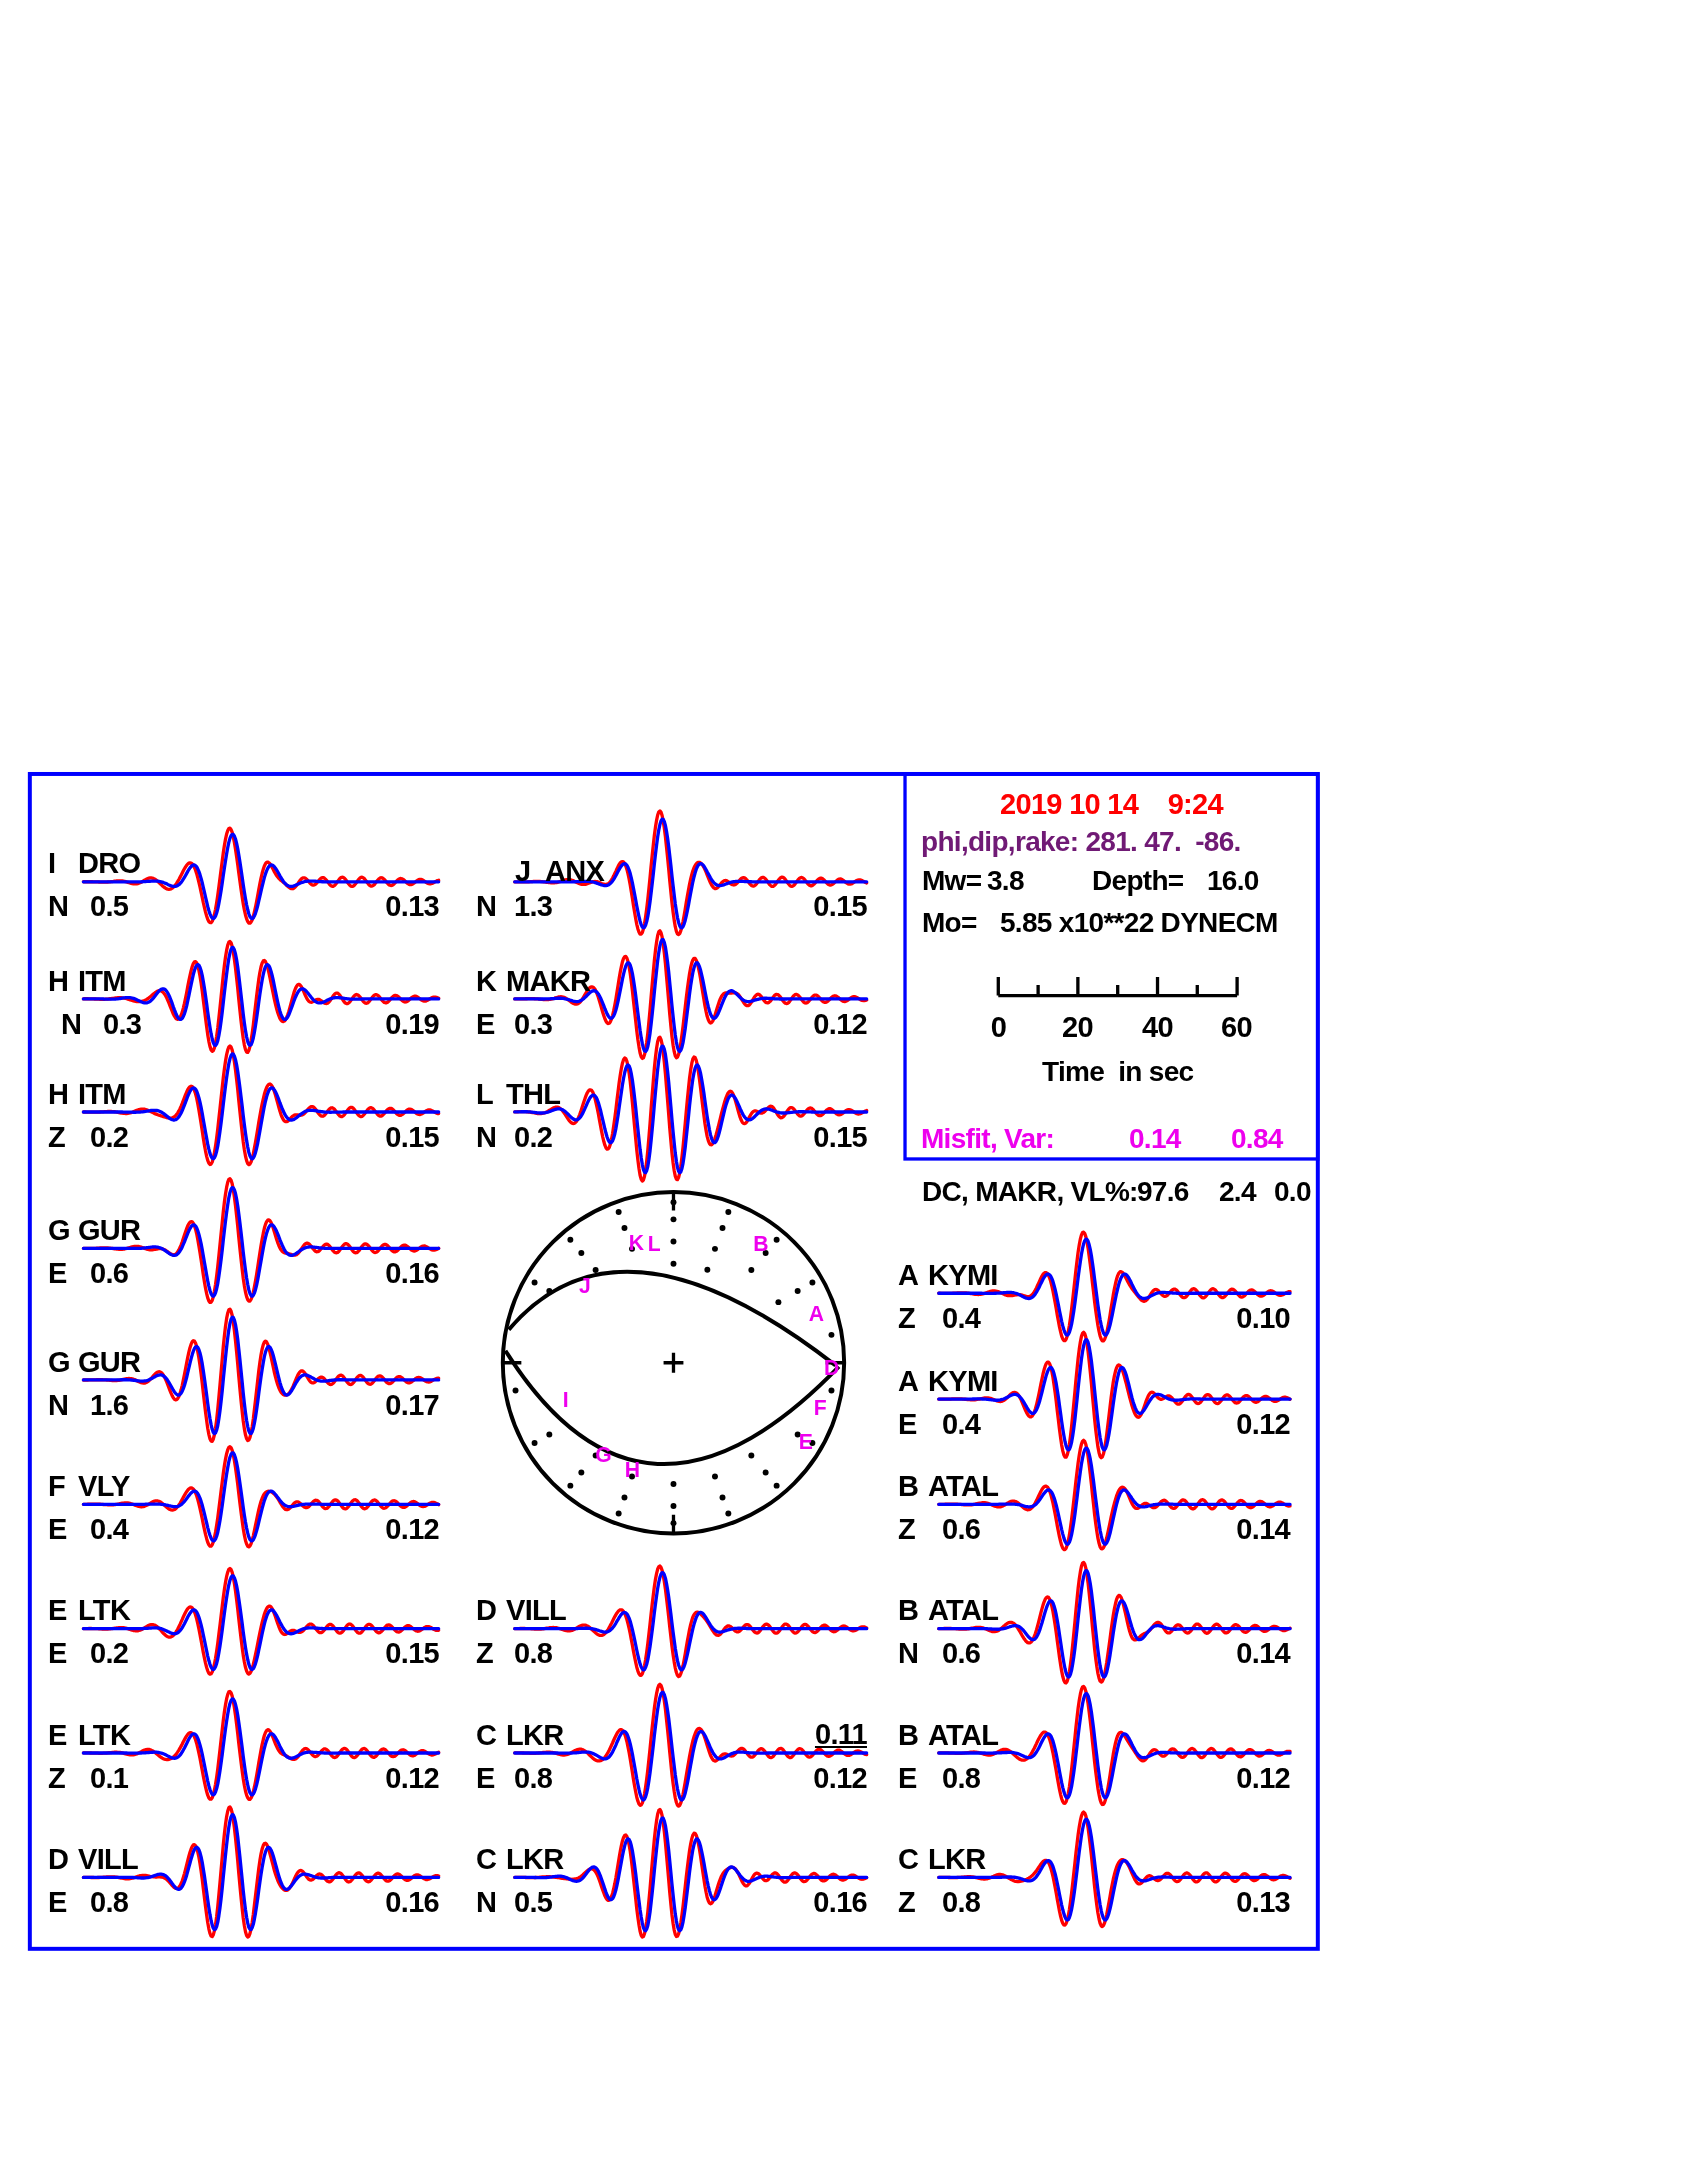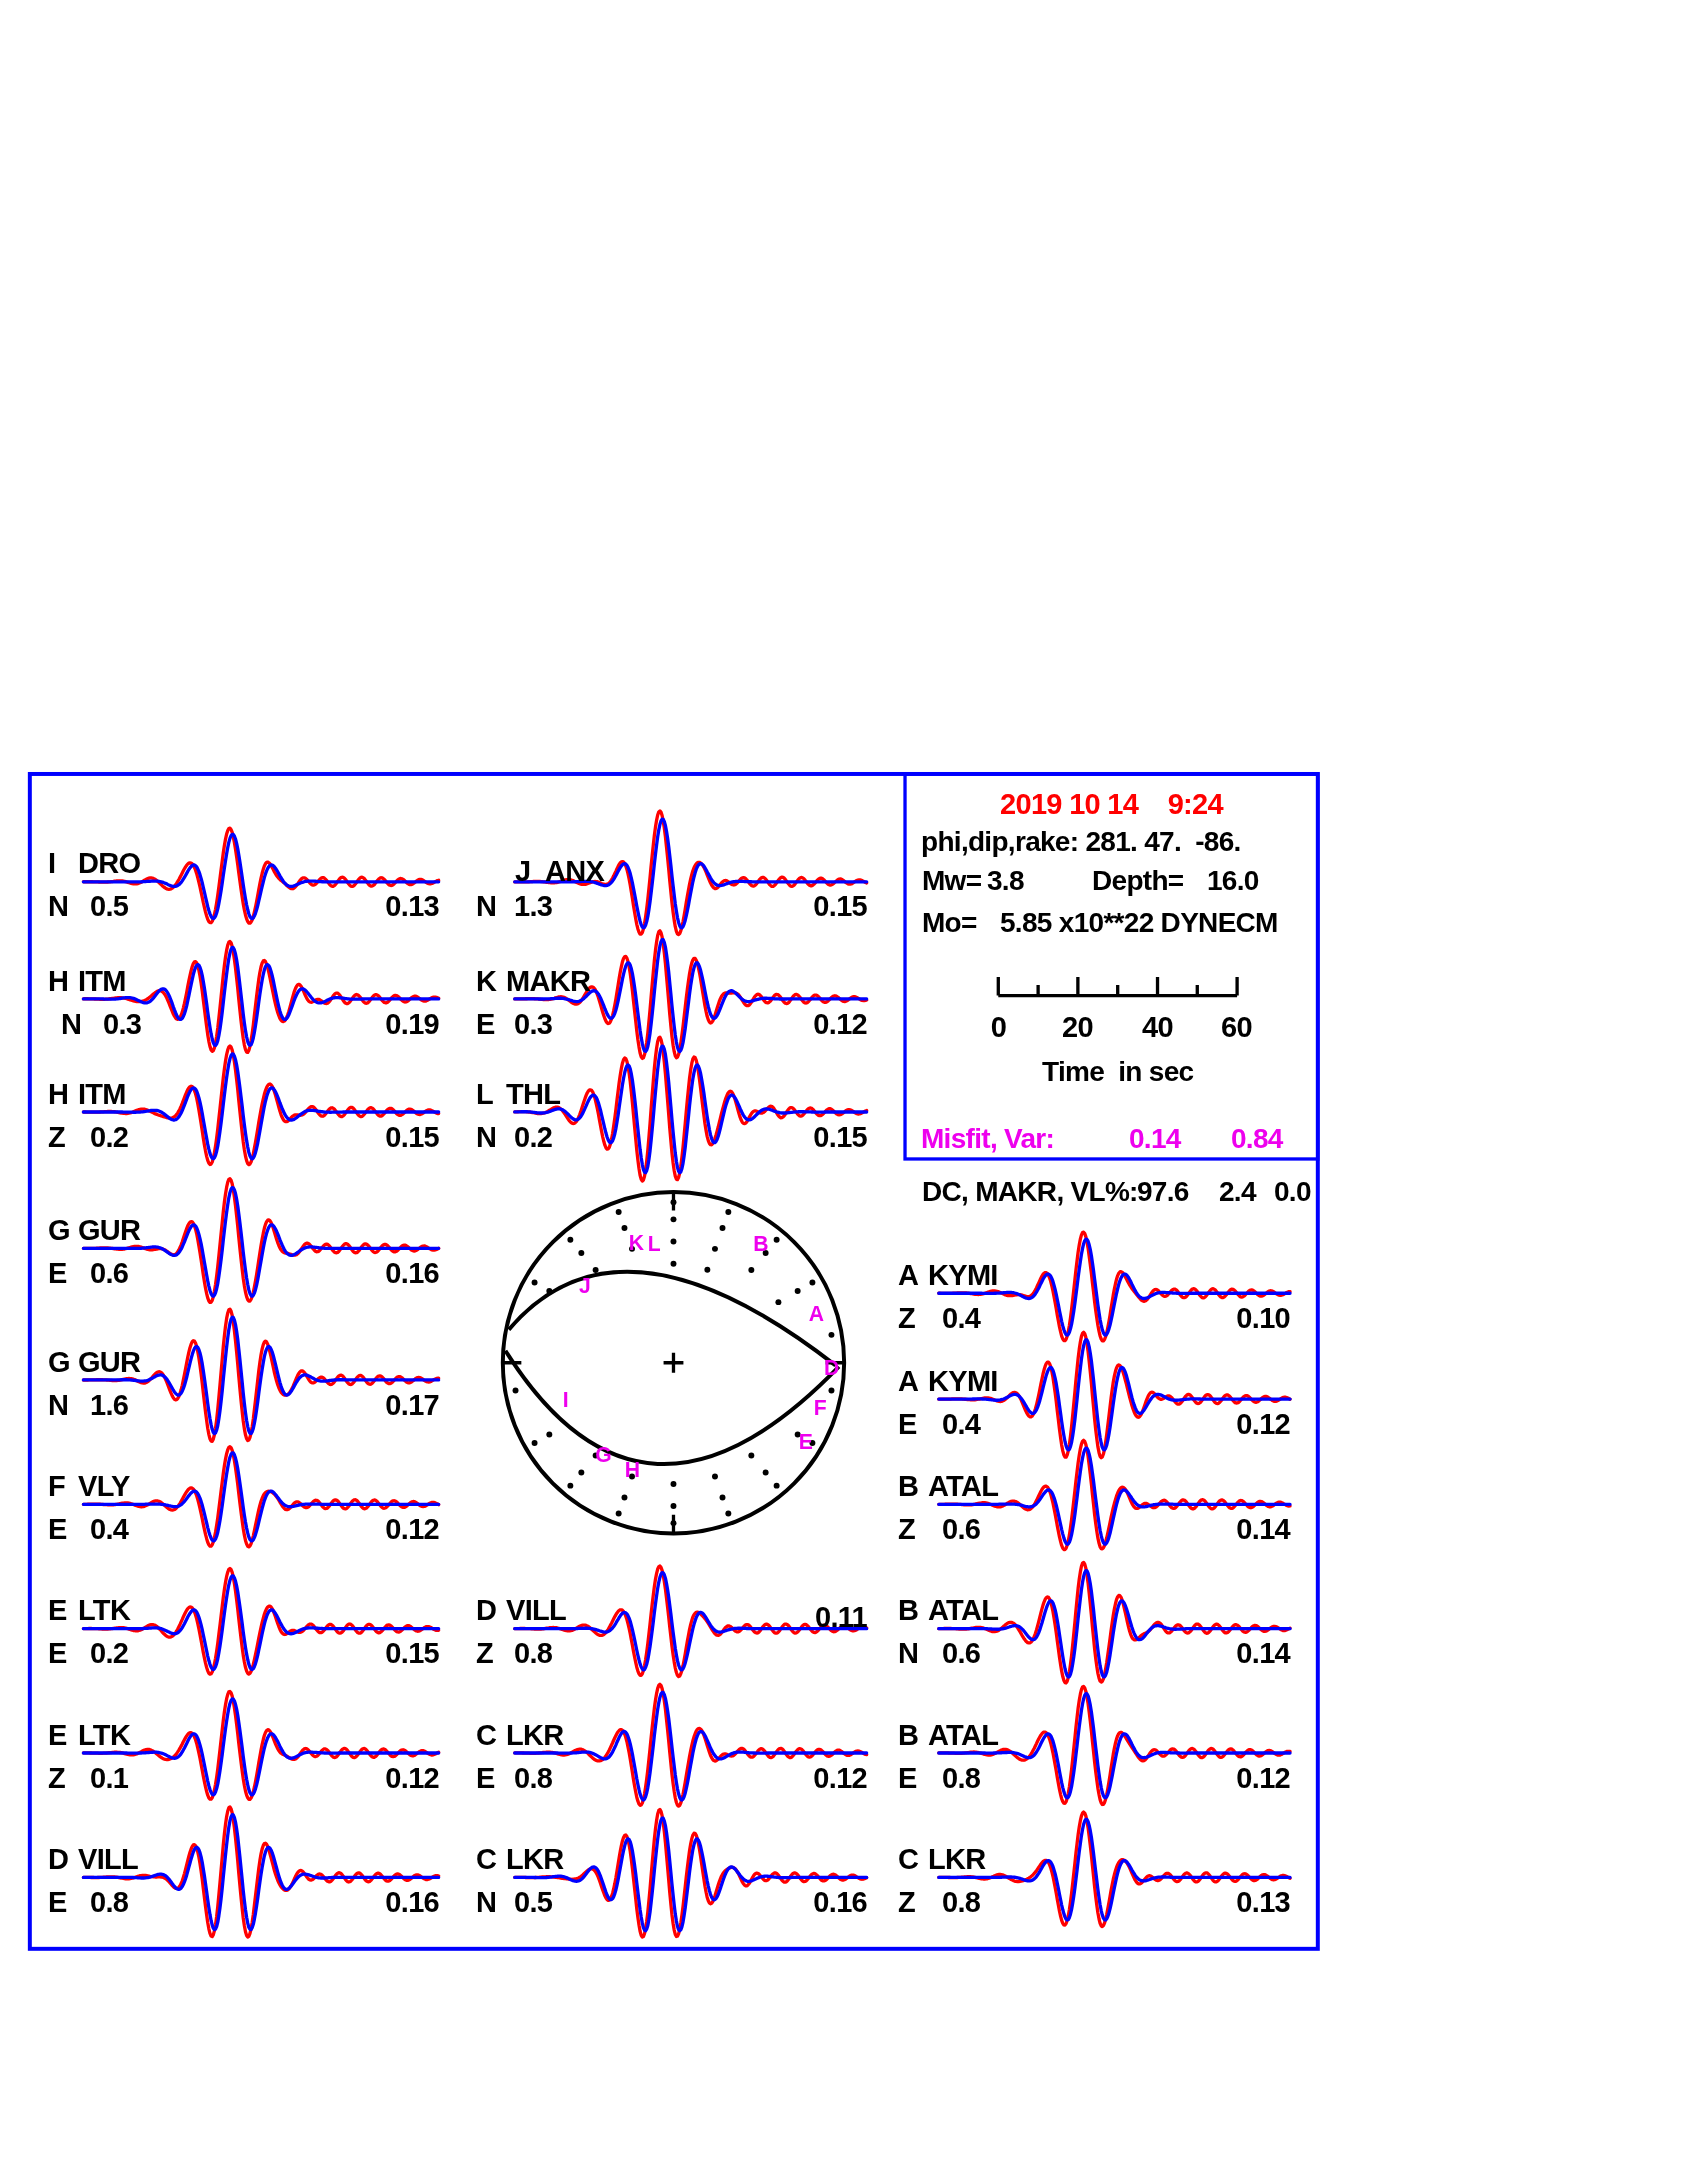--- a/index.html
+++ b/index.html
@@ -5,21 +5,21 @@
   html,body{margin:0;padding:0;}
   body{
     width:1687px;height:2183px;background:#ffffff;
     font-family:"Liberation Sans", sans-serif;font-weight:bold;
     position:relative;overflow:hidden;
   }
   #page{position:absolute;left:0;top:0;width:1687px;height:2183px;}
   .abs{position:absolute;}
   .hdr{font-size:28px;line-height:28px;letter-spacing:-0.7px;white-space:pre;}
   .red{color:#ff0000;}
-  .blu{color:#000000;}
+  .blu{color:#701a75;}
   .mag{color:#ee00ee;}
   .blk{color:#000000;}
   .tick-label{font-size:29px;line-height:29px;width:79px;text-align:center;letter-spacing:-0.7px;}
   .sta-label,.comp-label{font-size:29px;line-height:29px;letter-spacing:-0.7px;white-space:pre;color:#000;}
   .fit-label{font-size:29px;line-height:29px;letter-spacing:-0.7px;color:#000;text-align:right;width:172px;}
   .sta-letter{display:inline-block;}
   svg{position:absolute;left:0;top:0;}
 </style>
 </head>
 <body>
@@ -206,21 +206,21 @@
       <div class="abs comp-label" style="left: 476px; top: 892px;"><span class="sta-letter" style="width: 38px;">N</span><span>1.3</span></div>
       <div class="abs fit-label" style="left: 695px; top: 892px;">0.15</div>
       <div class="abs sta-label" style="left: 476px; top: 967px;"><span class="sta-letter" style="width: 30px;">K</span><span>MAKR</span></div>
       <div class="abs comp-label" style="left: 476px; top: 1010px;"><span class="sta-letter" style="width: 38px;">E</span><span>0.3</span></div>
       <div class="abs fit-label" style="left: 695px; top: 1010px;">0.12</div>
       <div class="abs sta-label" style="left: 476px; top: 1080px;"><span class="sta-letter" style="width: 30px;">L</span><span>THL</span></div>
       <div class="abs comp-label" style="left: 476px; top: 1123px;"><span class="sta-letter" style="width: 38px;">N</span><span>0.2</span></div>
       <div class="abs fit-label" style="left: 695px; top: 1123px;">0.15</div>
       <div class="abs sta-label" style="left: 476px; top: 1596px;"><span class="sta-letter" style="width: 30px;">D</span><span>VILL</span></div>
       <div class="abs comp-label" style="left: 476px; top: 1639px;"><span class="sta-letter" style="width: 38px;">Z</span><span>0.8</span></div>
-      <div class="abs fit-label" style="left: 695px; top: 1603px;">0.11</div>
+      <div class="abs fit-label" style="left: 695px; top: 1720px; text-decoration: underline;">0.11</div>
       <div class="abs sta-label" style="left: 476px; top: 1721px;"><span class="sta-letter" style="width: 30px;">C</span><span>LKR</span></div>
       <div class="abs comp-label" style="left: 476px; top: 1764px;"><span class="sta-letter" style="width: 38px;">E</span><span>0.8</span></div>
       <div class="abs fit-label" style="left: 695px; top: 1764px;">0.12</div>
       <div class="abs sta-label" style="left: 476px; top: 1845px;"><span class="sta-letter" style="width: 30px;">C</span><span>LKR</span></div>
       <div class="abs comp-label" style="left: 476px; top: 1888px;"><span class="sta-letter" style="width: 38px;">N</span><span>0.5</span></div>
       <div class="abs fit-label" style="left: 695px; top: 1888px;">0.16</div>
       <div class="abs sta-label" style="left: 898px; top: 1261px;"><span class="sta-letter" style="width: 30px;">A</span><span>KYMI</span></div>
       <div class="abs comp-label" style="left: 898px; top: 1304px;"><span class="sta-letter" style="width: 44px;">Z</span><span>0.4</span></div>
       <div class="abs fit-label" style="left: 1118px; top: 1304px;">0.10</div>
       <div class="abs sta-label" style="left: 898px; top: 1367px;"><span class="sta-letter" style="width: 30px;">A</span><span>KYMI</span></div>

